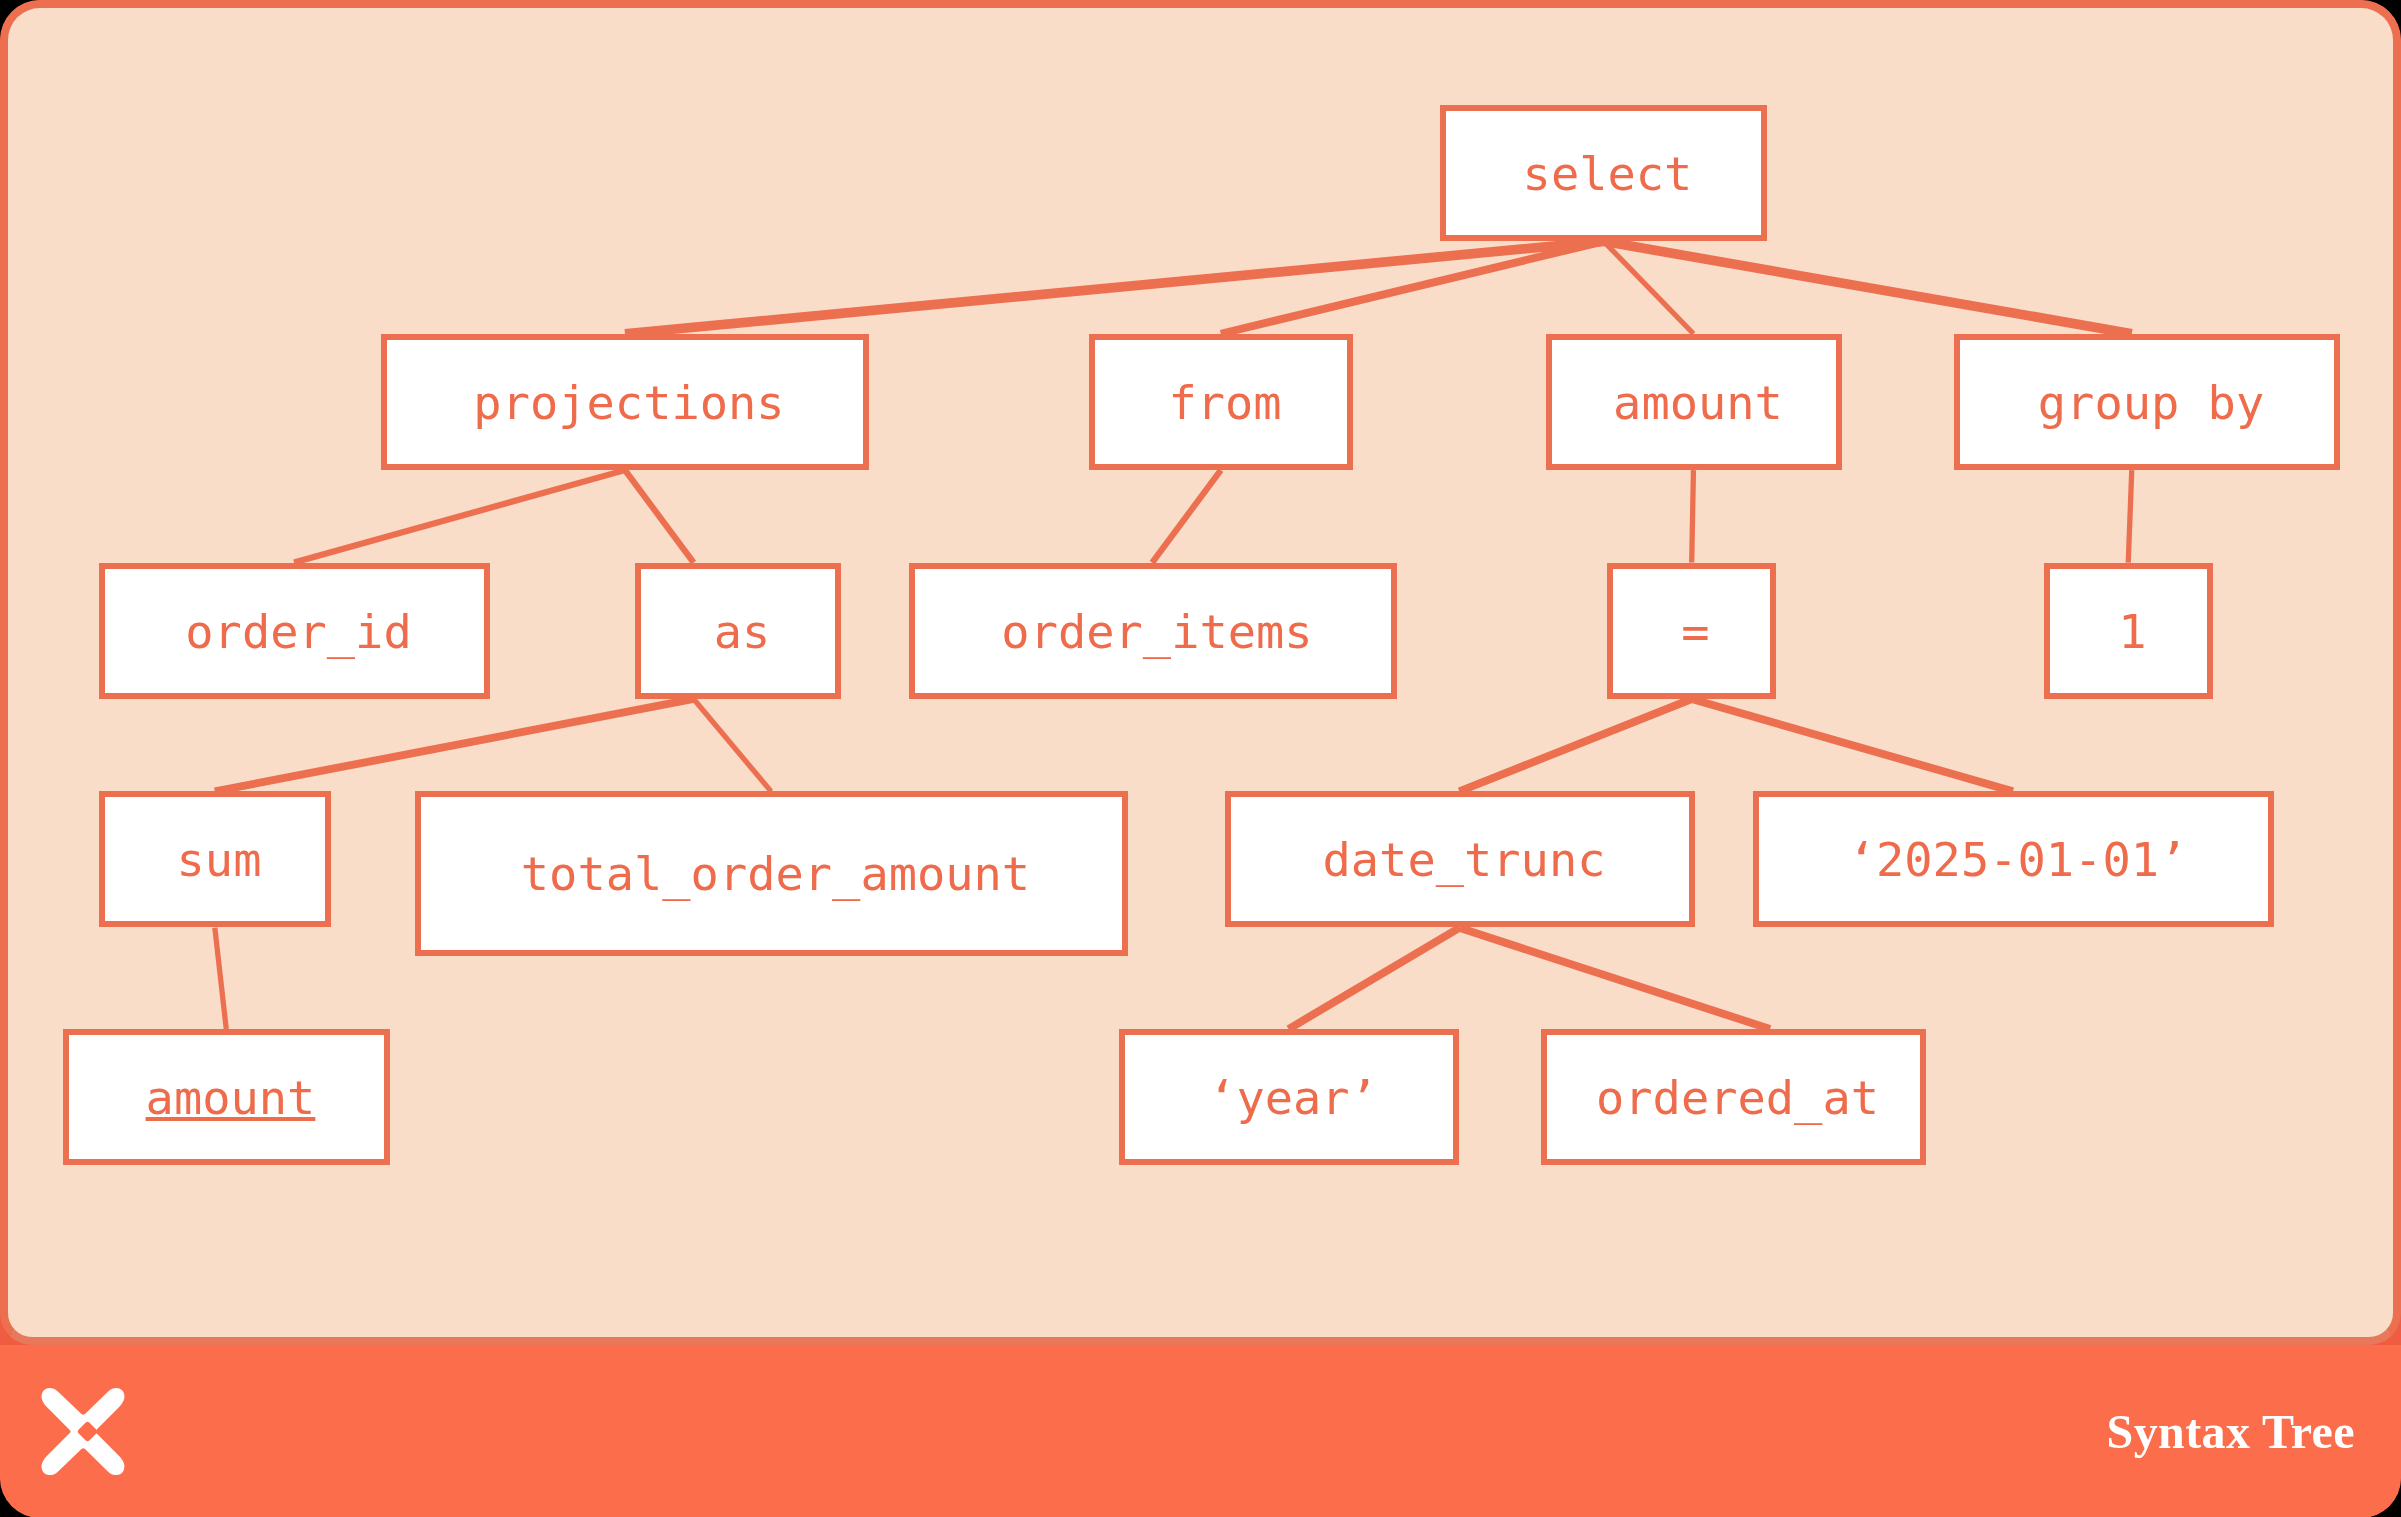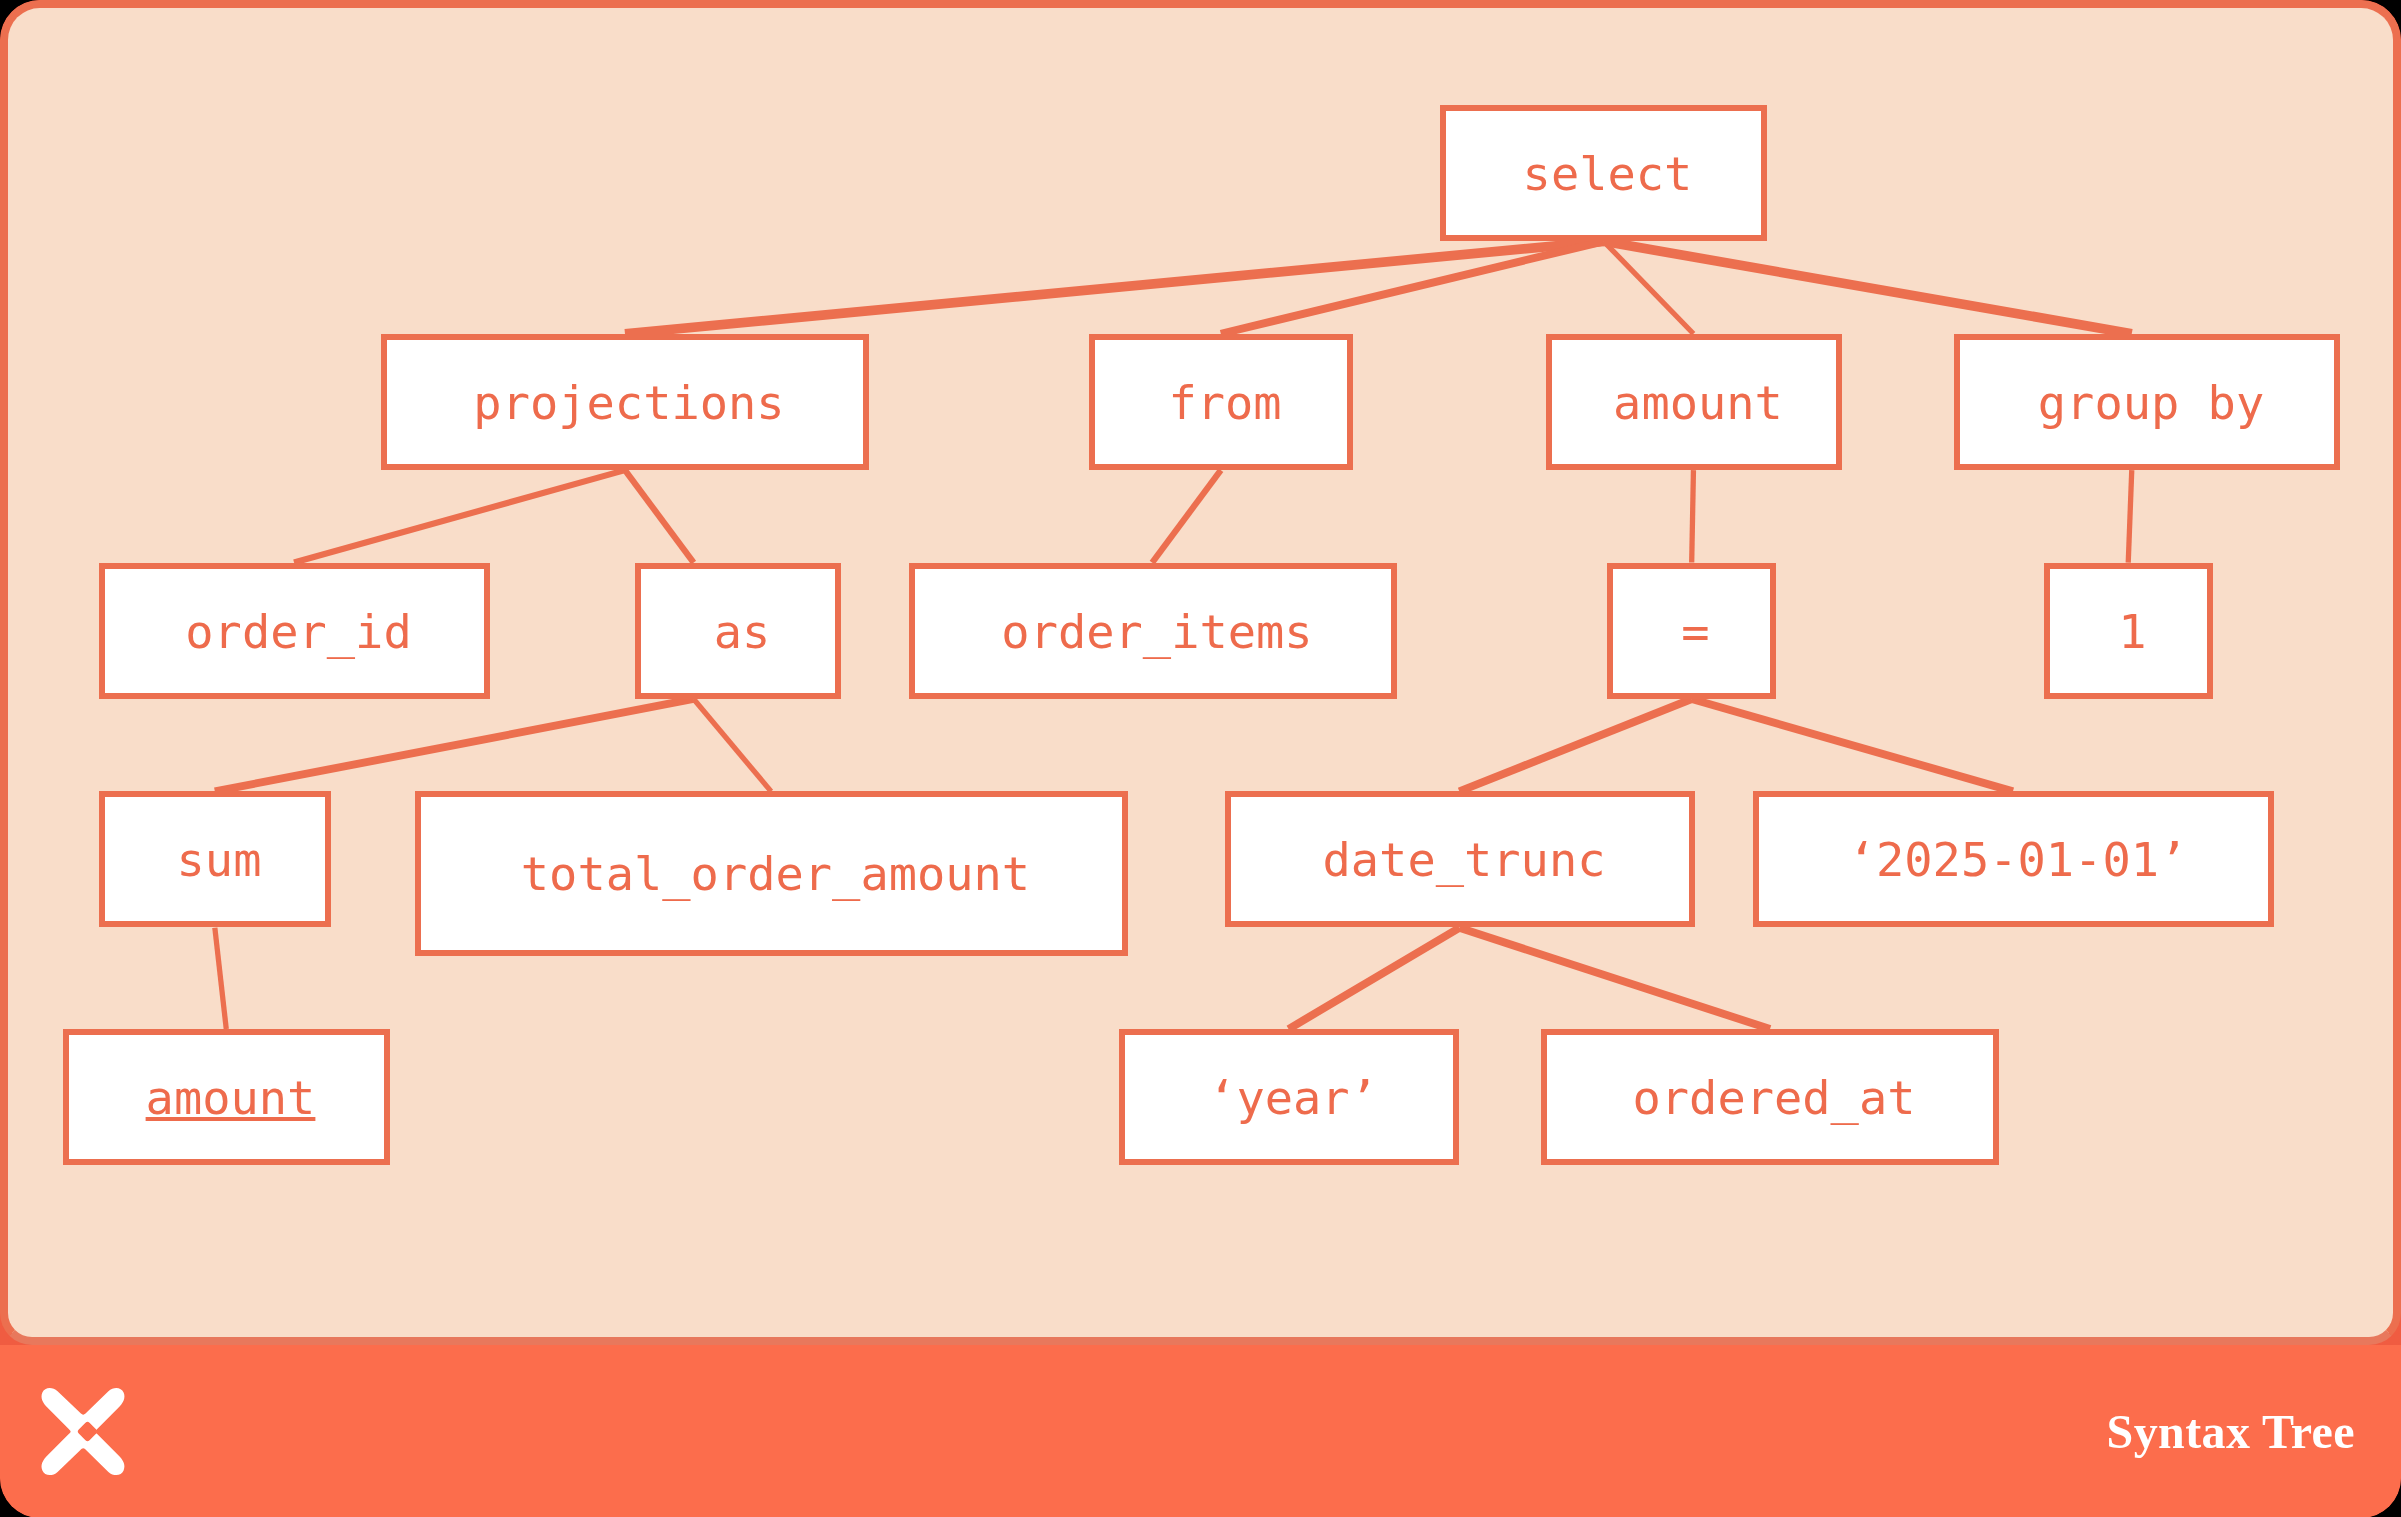--- a/index.html
+++ b/index.html
@@ -126,21 +126,21 @@
         <div class="node" style="left: 583px; top: 555px; width: 206px; height: 136px; margin-left: 44px;"><span>as</span></div>
         <div class="node" style="left: 901px; top: 555px; width: 488px; height: 136px;"><span>order_items</span></div>
         <div class="node" style="left: 1599px; top: 555px; width: 169px; height: 136px;"><span>=</span></div>
         <div class="node" style="left: 2036px; top: 555px; width: 169px; height: 136px;"><span>1</span></div>
         <div class="node" style="left: 91px; top: 783px; width: 232px; height: 136px;"><span>sum</span></div>
         <div class="node" style="left: 407px; top: 783px; width: 713px; height: 165px;"><span>total_order_amount</span></div>
         <div class="node" style="left: 1217px; top: 783px; width: 470px; height: 136px;"><span>date_trunc</span></div>
         <div class="node" style="left: 1745px; top: 783px; width: 521px; height: 136px;"><span>‘2025-01-01’</span></div>
         <div class="node" style="left: 55px; top: 1021px; width: 327px; height: 136px; text-decoration: underline;"><span>amount</span></div>
         <div class="node" style="left: 1111px; top: 1021px; width: 340px; height: 136px;"><span>‘year’</span></div>
-        <div class="node" style="left: 1533px; top: 1021px; width: 458px; height: 136px; align-items: center;"><span>ordered_at</span></div>
+        <div class="node" style="left: 1533px; top: 1021px; width: 385px; height: 136px; align-items: center;"><span>ordered_at</span></div>
       </div>
   </div>
 
   <div id="footer">
     <svg id="logo" viewBox="0 0 100 100" xmlns="http://www.w3.org/2000/svg">
       <path fill="#FFFFFF" d="M18.5 7.5 C13 2.5 5 3 2.5 9 C0 15 3 20 8 25 L30 47 C33 50 33 50 30 53 L8 75 C3 80 0 85 2.5 91 C5 97 13 97.5 18.5 92.5 L42 70 C45 67 46 67 49 70 L72 92.5 C77.5 97.5 85.5 97 88 91 C90.5 85 87.5 80 82.5 75 L60.5 53 C57.5 50 57.5 50 60.5 47 L82.5 25 C87.5 20 90.5 15 88 9 C85.5 3 77.5 2.5 72 7.5 L49 30 C46 33 45 33 42 30 Z"></path>
       <rect x="42" y="42" width="16" height="16" rx="3" transform="rotate(45 50 50)" fill="#FC6D4C"></rect>
     </svg>
     <div id="footer-title">Syntax Tree</div>
   </div>

